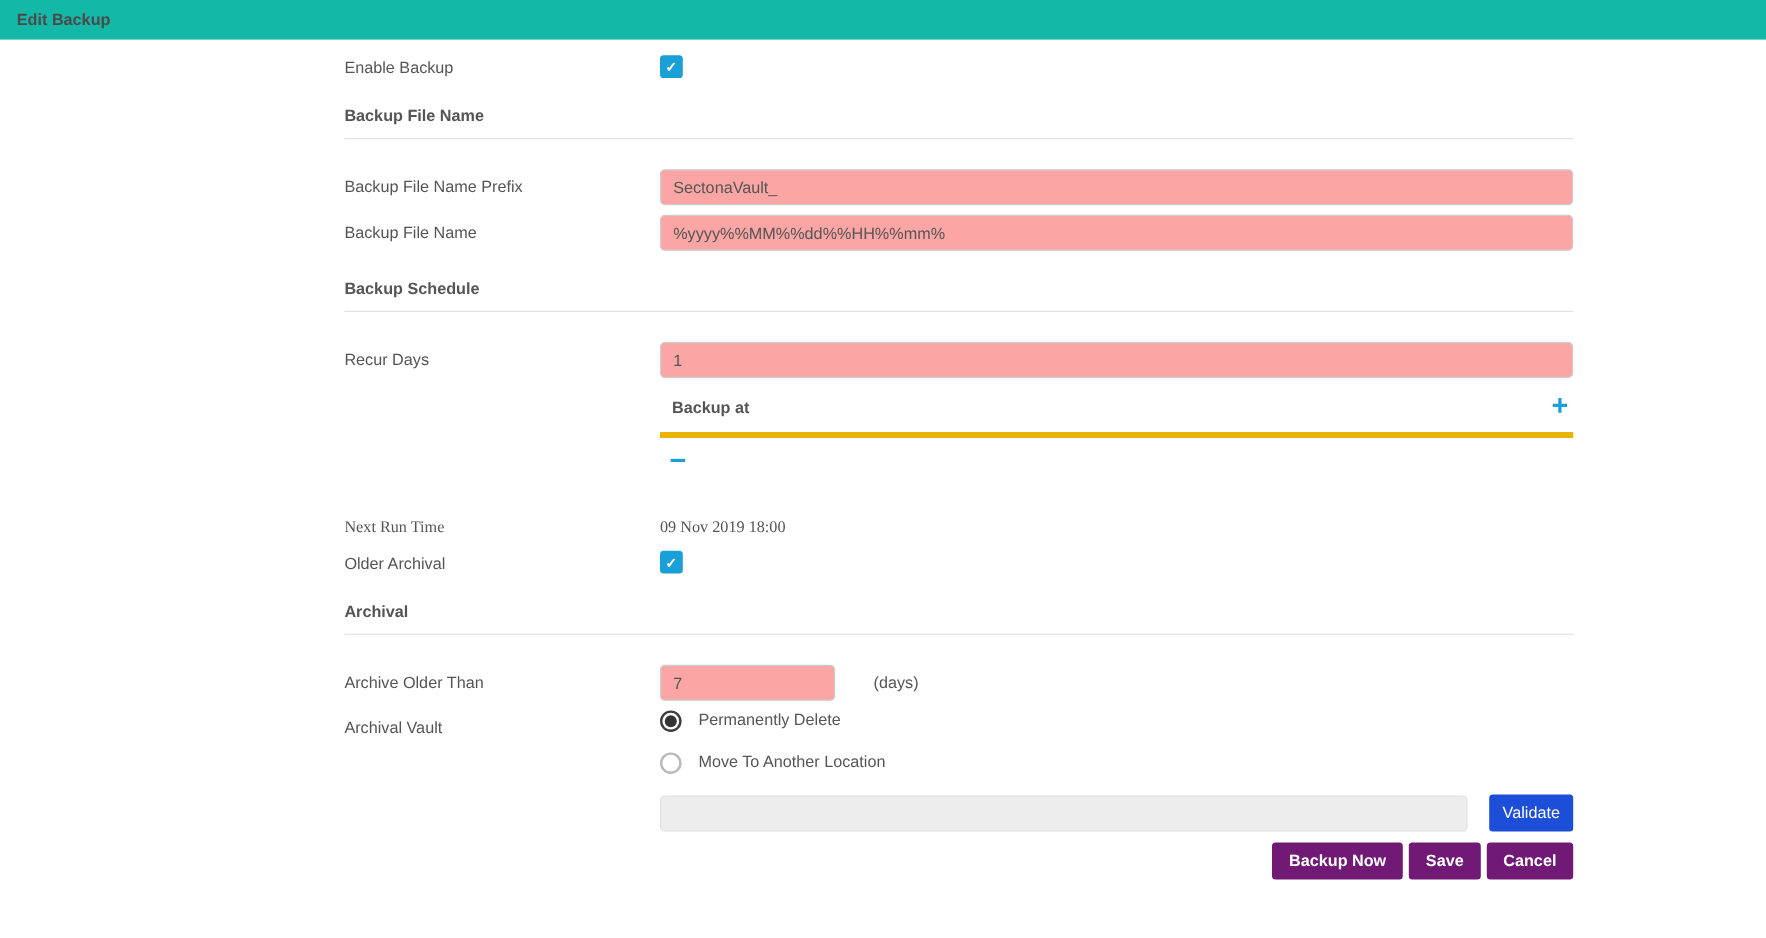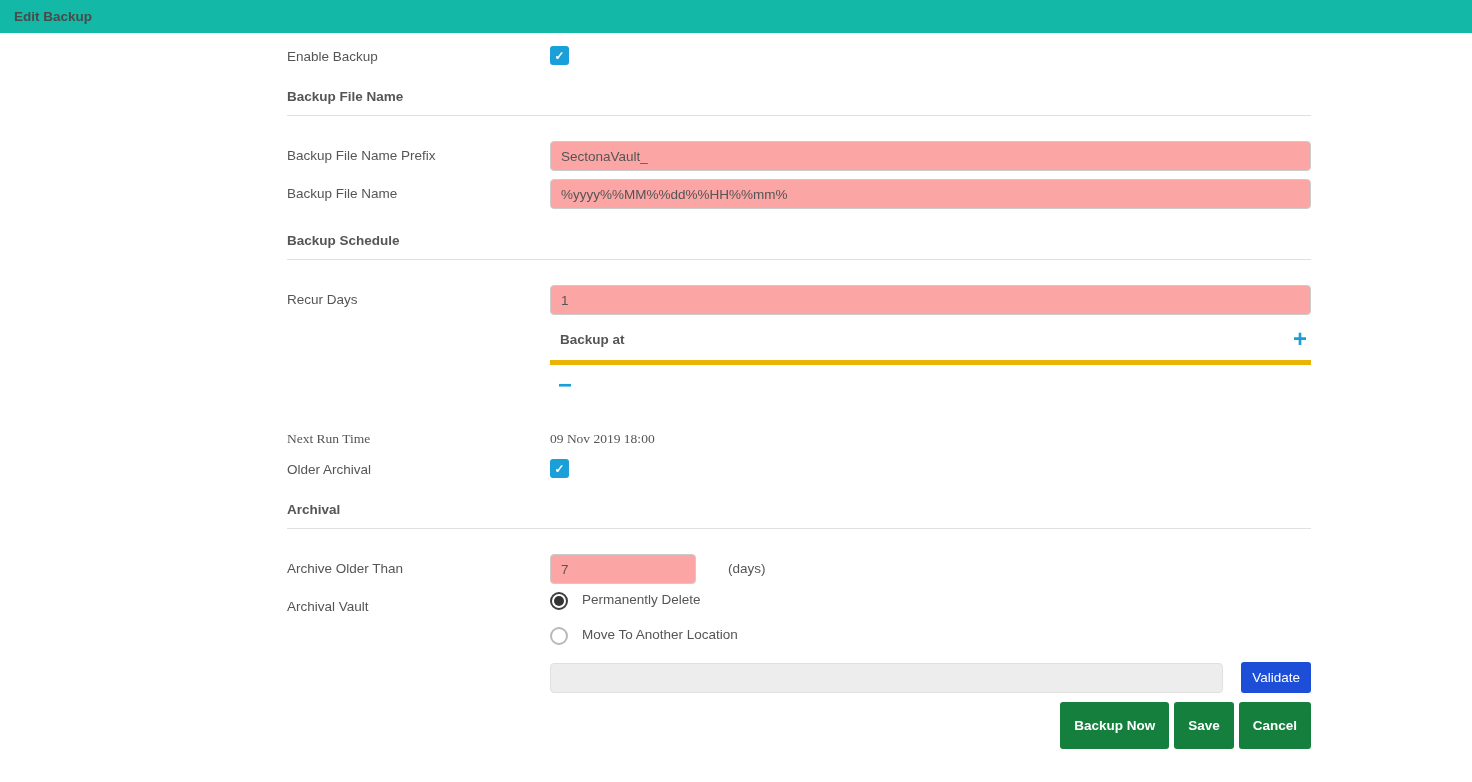--- a/index.html
+++ b/index.html
@@ -90,22 +90,22 @@
     margin-left:18px; width:70px; height:31px;
     background:#1d4ed8; color:#fff; border:none; border-radius:3px;
     font:inherit; font-size:13.5px; cursor:pointer;
   }
 
   .actions {
     display:flex; justify-content:flex-end; gap:5px;
     margin-top:9px; padding-bottom:40px;
   }
   .btn {
-    background:#15803d; color:#fff; border:none; border-radius:3px;
-    height:47px; padding:0 14px; font:inherit; font-weight:700;
+    background:#701a75; color:#fff; border:none; border-radius:3px;
+    height:31px; padding:0 14px; font:inherit; font-weight:700;
     font-size:13.5px; cursor:pointer;text-align:right;
   }
 </style>
 </head>
 <body>
 
 <div class="topbar">
   <span class="title">Edit Backup</span>
 </div>
 

